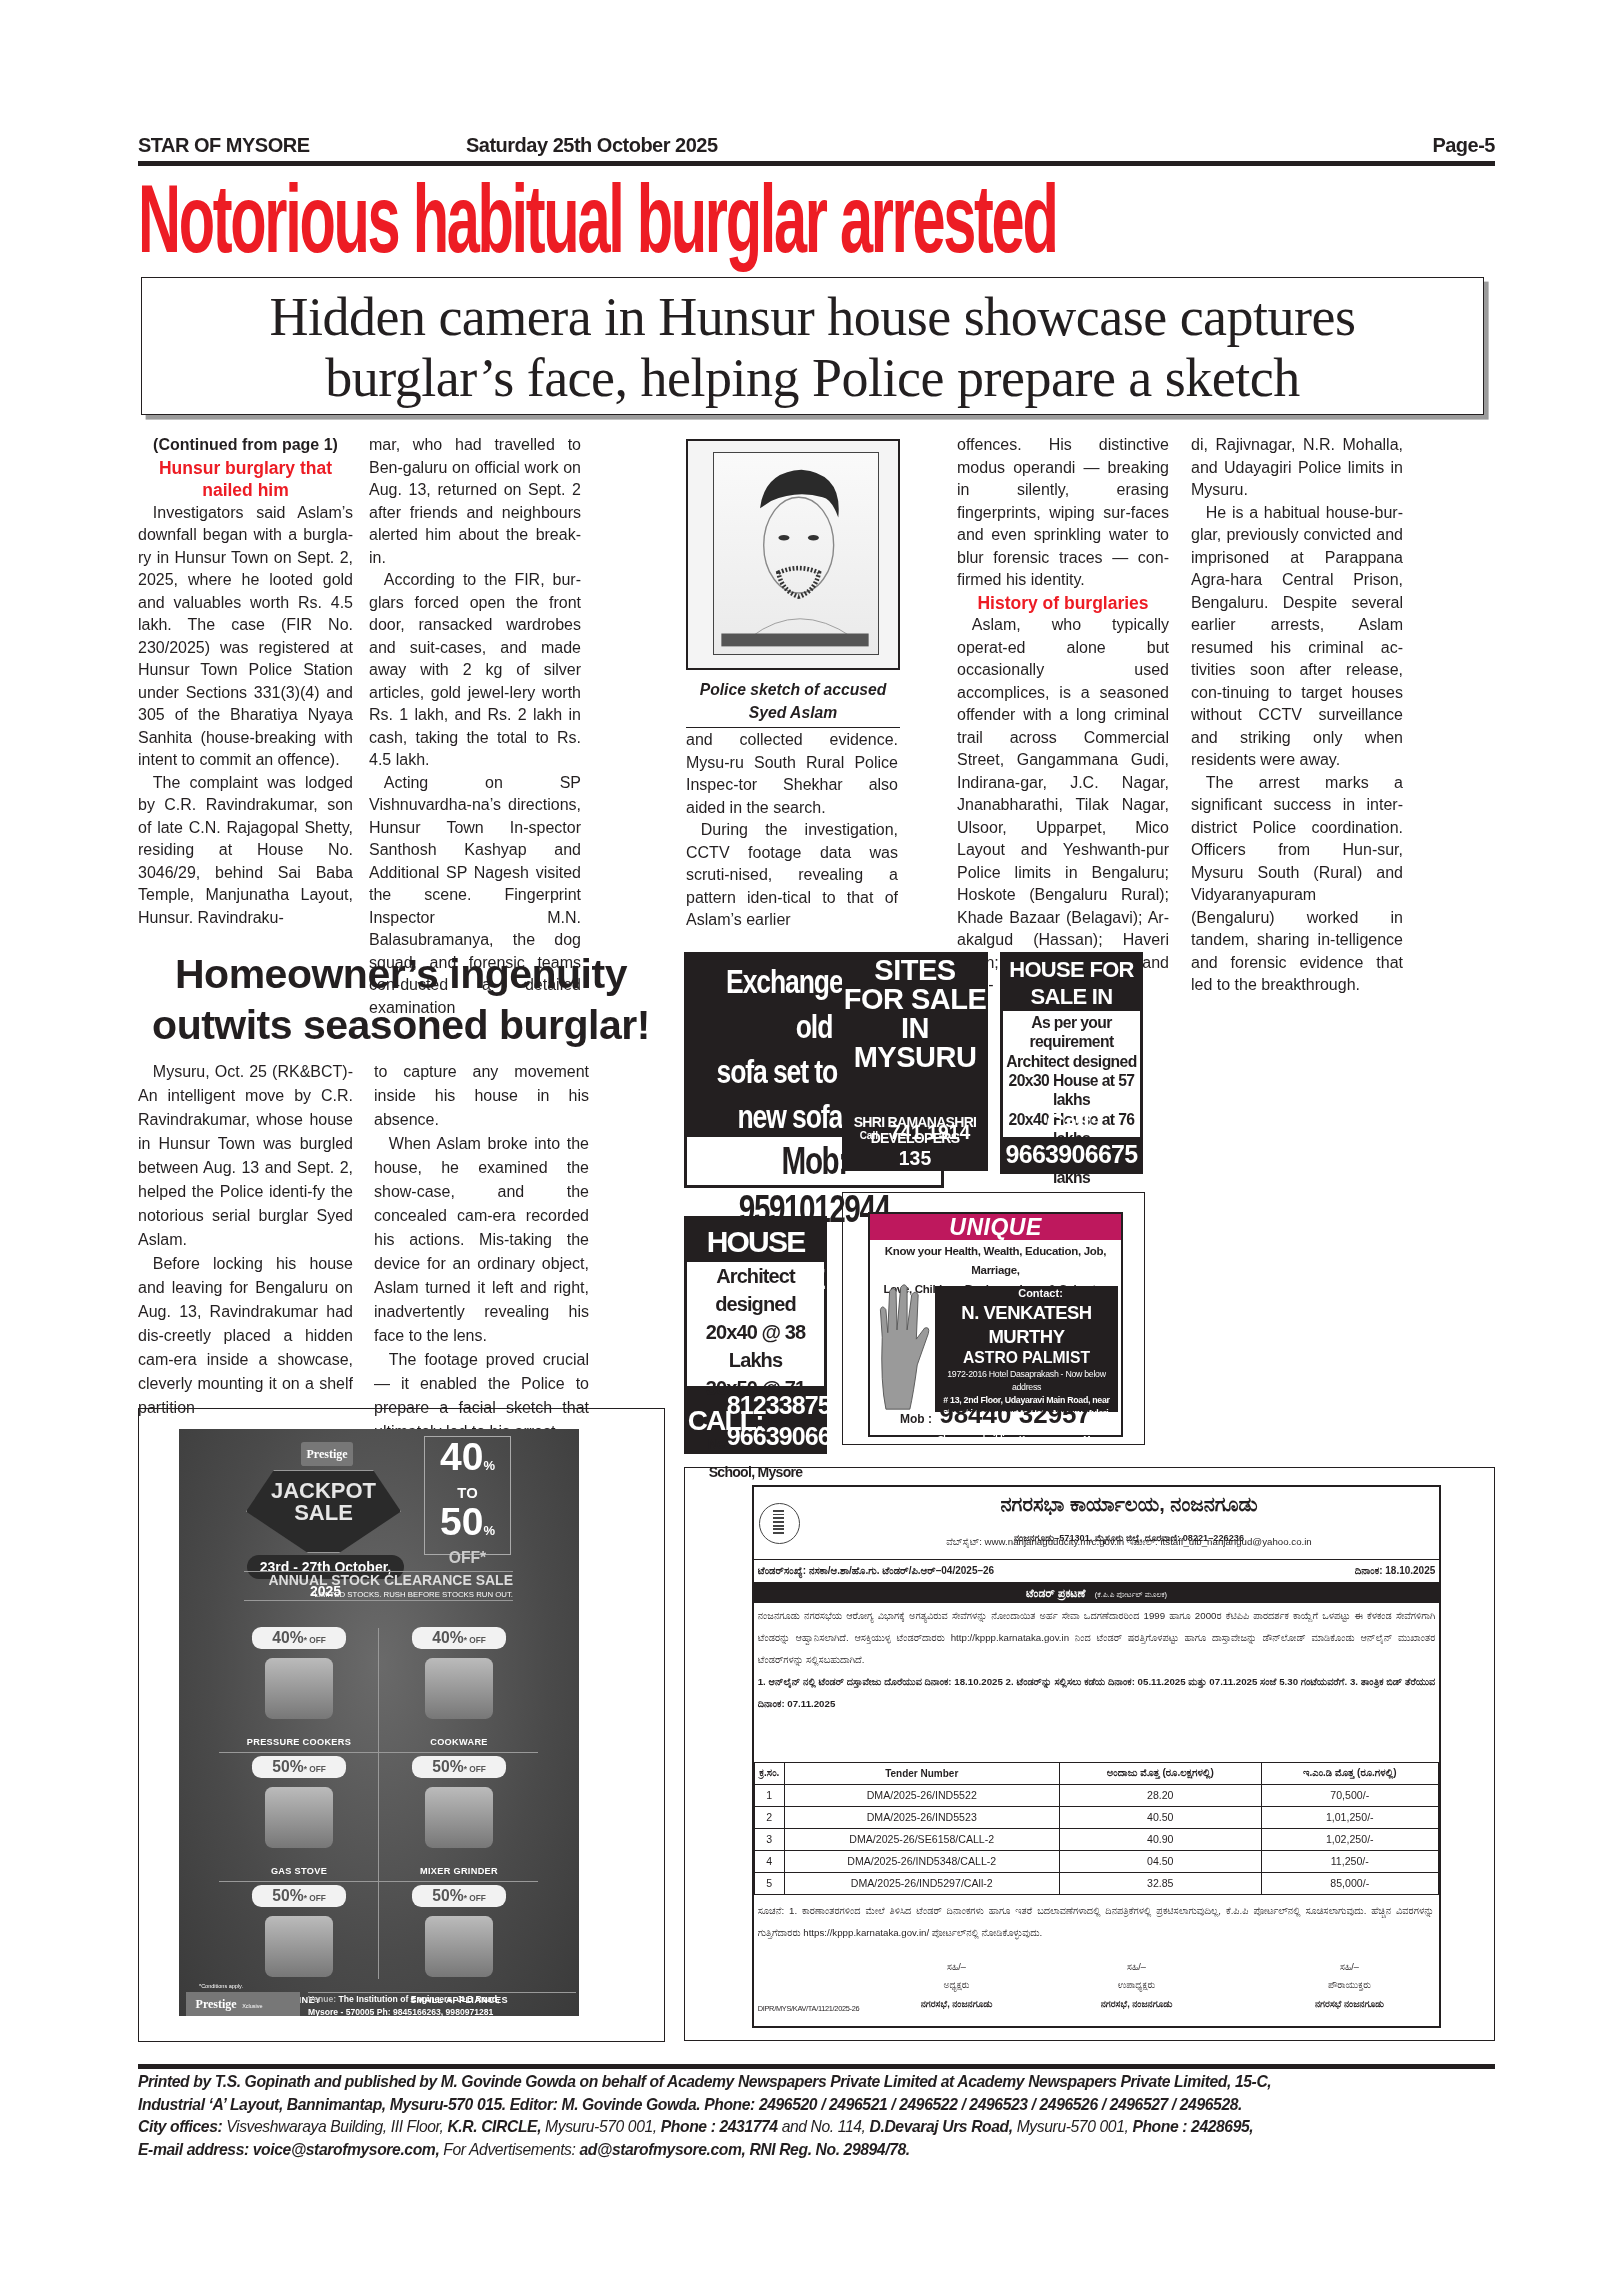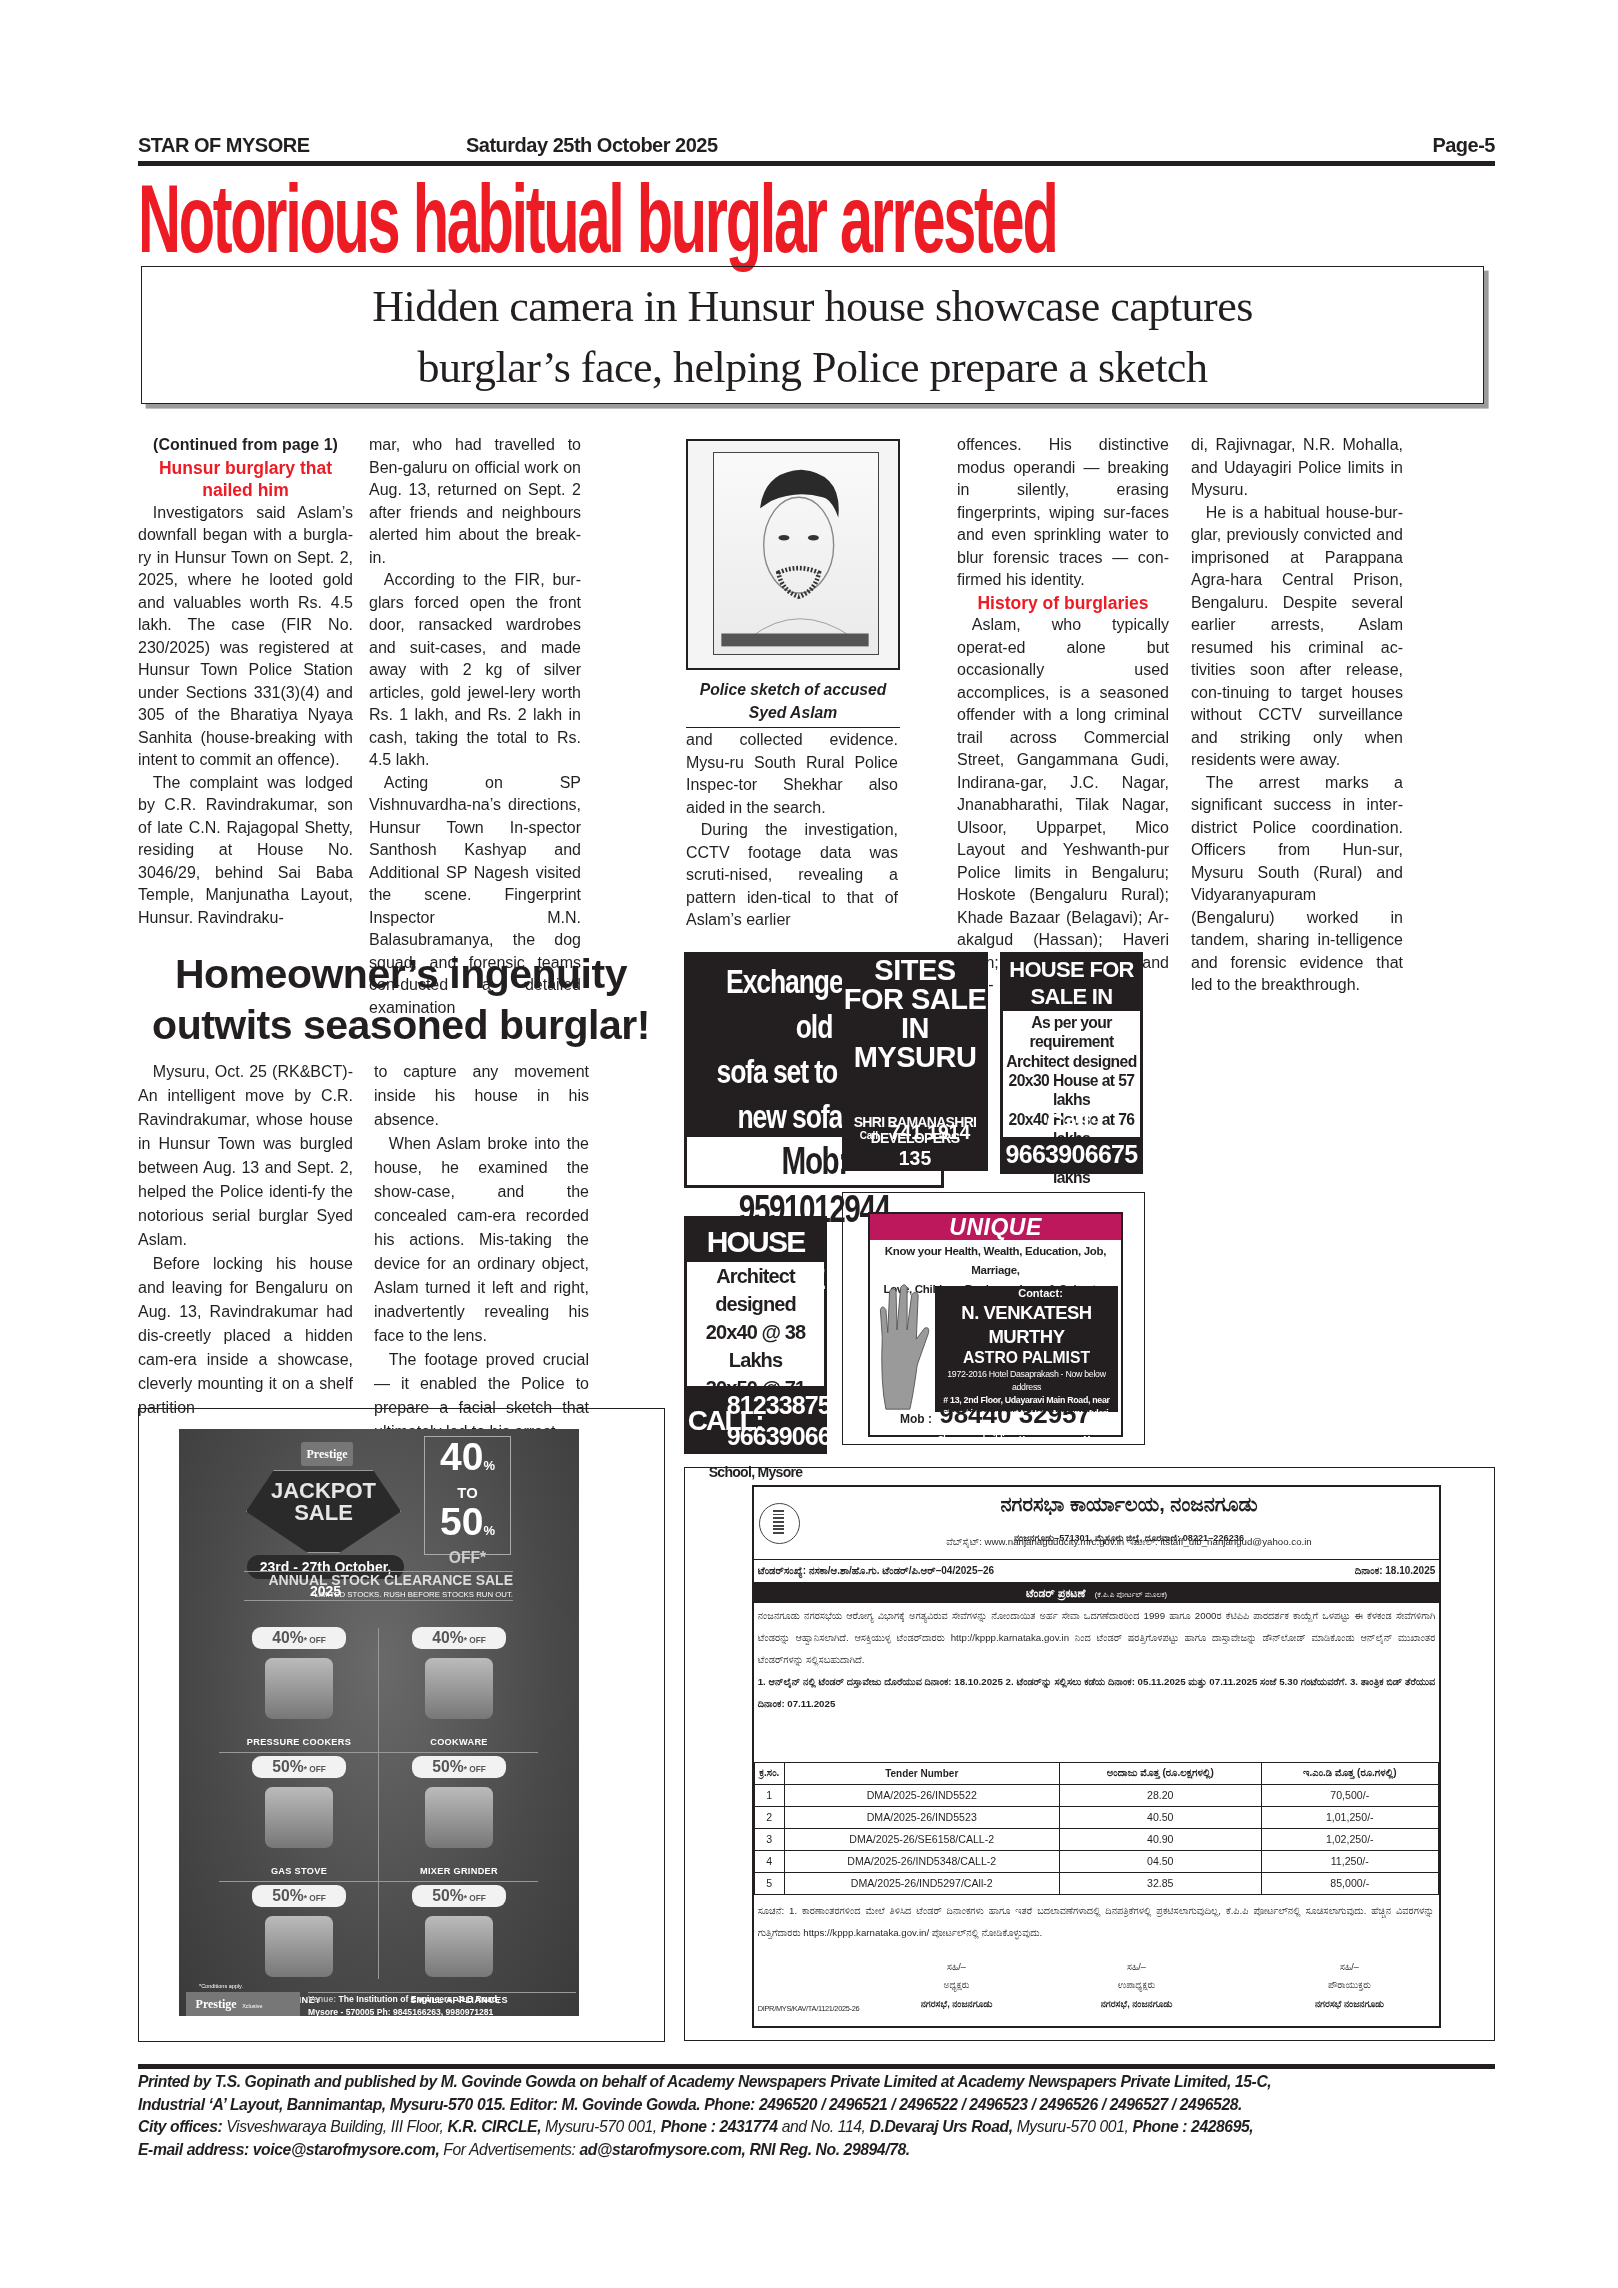--- a/index.html
+++ b/index.html
@@ -7,21 +7,21 @@
   body { position: relative; font-family: "Liberation Sans", sans-serif; color: #231f20; }
   .abs { position: absolute; }
   .mast-name { left: 138px; top: 134px; font-size: 20px; font-weight: bold; letter-spacing: -0.5px; }
   .mast-date { left: 466px; top: 134px; font-size: 20px; font-weight: bold; letter-spacing: -0.5px; }
   .mast-page { right: 124px; top: 134px; font-size: 20px; font-weight: bold; letter-spacing: -0.5px; }
   .rule-top { left: 138px; top: 161px; width: 1357px; height: 4.6px; background: #231f20; }
 
   .headline { left: 138px; top: 168px; width: 1357px; height: 102px; color: #ed1c24; font-weight: bold; font-size: 96px; line-height: 102px; white-space: nowrap; letter-spacing: -3.7px; }
   .headline span { display: inline-block; transform: scaleX(0.62); transform-origin: left top; }
 
-  .subbox { left: 141px; top: 266px; width: 1343px; height: 138px; border: 1.8px solid #231f20; box-shadow: 4.6px 4.6px 0 #9b9b9b; text-align: center; font-family: "Liberation Serif", serif; font-size: 44px; line-height: 61px; padding-top: 9.2px; letter-spacing: -0.5px; }
+  .subbox { left: 141px; top: 277px; width: 1343px; height: 138px; border: 1.8px solid #231f20; box-shadow: 4.6px 4.6px 0 #9b9b9b; text-align: center; font-family: "Liberation Serif", serif; font-size: 54px; line-height: 61px; padding-top: 9.2px; letter-spacing: -0.5px; }
 
   
   .col { font-size: 16px; line-height: 22.5px; text-align: justify; hyphens: manual; }
   .col p { text-indent: 14.8px; }
   .col p.noind { text-indent: 0; }
   .red-sub { color: #ed1c24; font-weight: bold; text-align: center; font-size: 17.5px; line-height: 22.5px; text-indent: 0 !important; }
   .cont { font-weight: bold; text-align: center; text-indent: 0 !important; }
 
   .c1 { left: 138px; top: 434px; width: 215px; }
   .c2 { left: 369px; top: 434px; width: 212px; }

